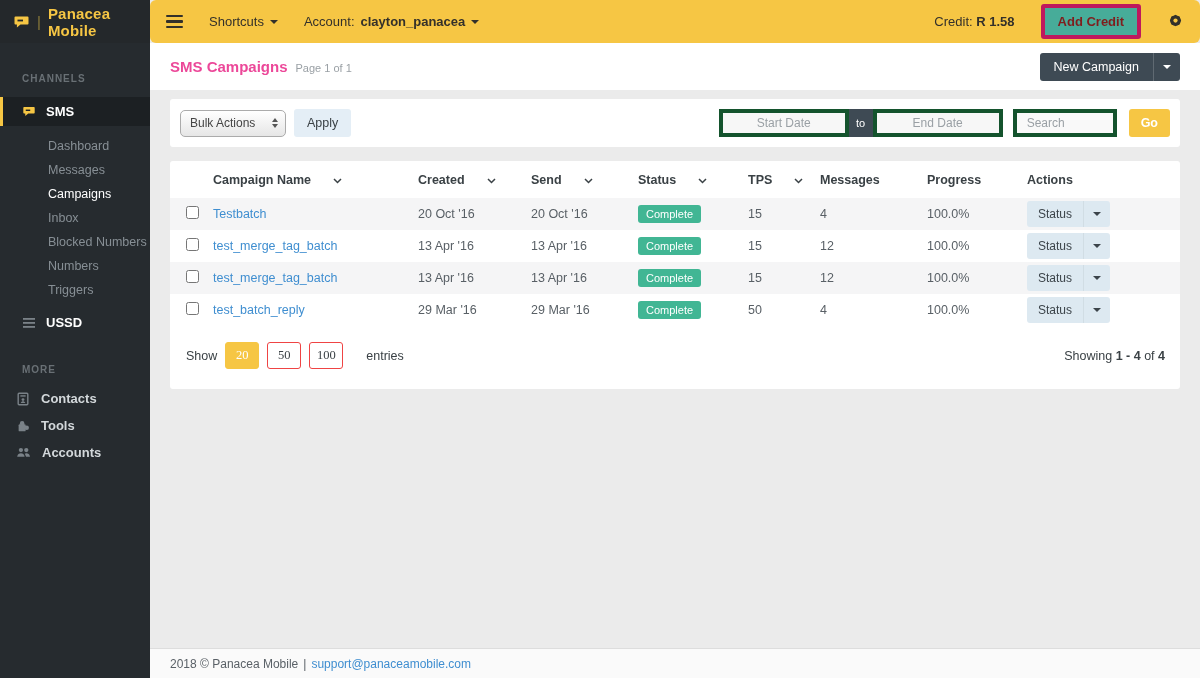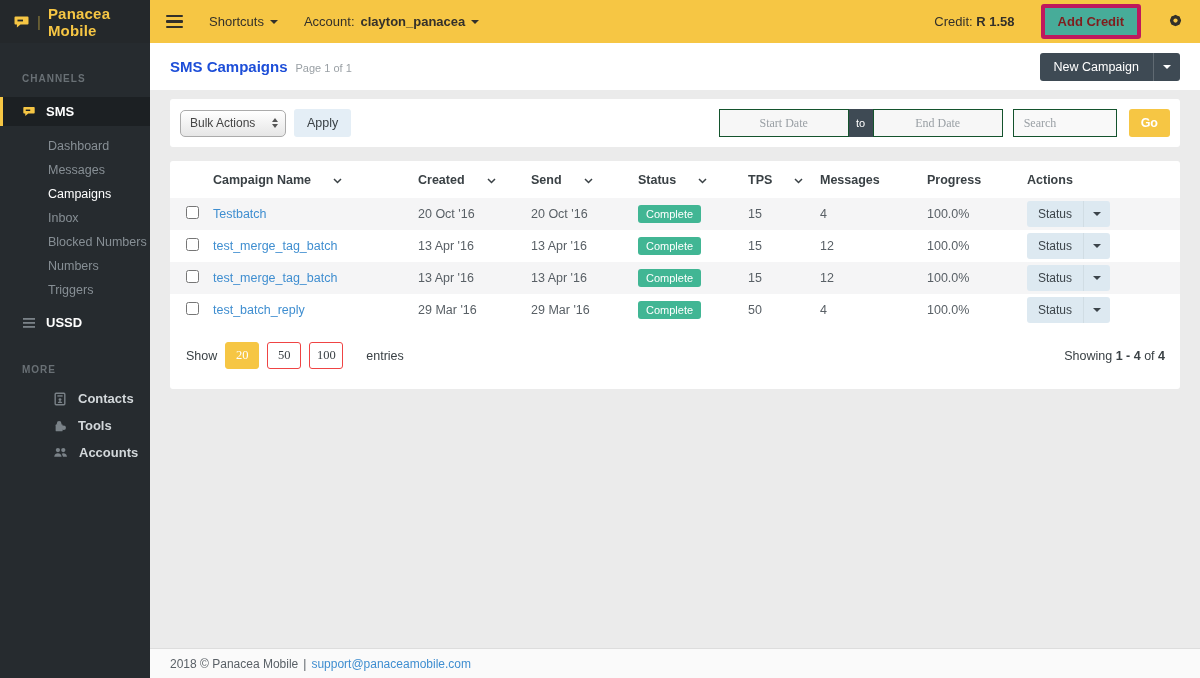--- a/index.html
+++ b/index.html
@@ -4,21 +4,21 @@
 <style>
   * { margin:0; padding:0; box-sizing:border-box; }
   html,body { width:1200px; height:678px; overflow:hidden; }
   body { font-family:"Liberation Sans","DejaVu Sans",sans-serif; background:#ebebeb; position:relative; color:#3a4145; }
 
   
   .topbar { display:flex; height:43px; }
   .brand { width:150px; background:#24282b; display:flex; align-items:center; padding-left:13px; gap:7px; flex-shrink:0; }
   .brand .sep { color:#8a7a3a; font-size:15px; font-weight:400; }
   .brand .brand-text { color:#f6c644; font-weight:700; font-size:15px; letter-spacing:.2px; }
-  .topbar-main { flex:1; background:#f6c644; display:flex; align-items:center; padding:0 16px; gap:26px; }
+  .topbar-main { flex:1; background:#f6c644; display:flex; align-items:center; padding:0 16px; gap:26px;border-radius:6px; }
   .hamburger { display:flex; flex-direction:column; gap:3px; cursor:pointer; }
   .hamburger i { display:block; width:17px; height:2.5px; background:#33302a; border-radius:1px; }
   .tb-item { font-size:13px; color:#33302a; display:flex; align-items:center; gap:6px; cursor:pointer; }
   .tb-item b { font-weight:700; }
   .caret { width:0; height:0; border-left:4px solid transparent; border-right:4px solid transparent; border-top:4px solid #33302a; display:inline-block; }
   .tb-spacer { flex:1; }
   .credit { font-size:13px; color:#33302a; }
   .credit b { font-weight:700; }
   .add-credit-btn { background:#47ac99; border:4px solid #be185d; color:#7f1d1d; font-size:13px; font-weight:600; padding:6px 13px; border-radius:3px; cursor:pointer; font-family:inherit; }
   .gear { font-size:15px; line-height:1; cursor:pointer; }
@@ -26,47 +26,47 @@
   
   .sidebar { position:absolute; left:0; top:43px; bottom:0; width:150px; background:#262b2f; }
   .side-heading { color:#697075; font-size:10px; font-weight:700; letter-spacing:1px; padding-left:22px; }
   .side-heading.channels { margin:30px 0 13px; }
   .side-heading.more { margin:27px 0 10px; }
   .side-item { display:flex; align-items:center; gap:10px; height:29px; padding-left:22px; color:#fff; font-size:13px; font-weight:700; cursor:pointer; }
   .side-item.active-channel { background:#1c2023; border-left:3px solid #f6c644; padding-left:19px; }
   .side-sub { margin:8px 0 6px; }
   .side-sub-item { display:block; padding-left:48px; line-height:24px; font-size:12.5px; color:#878f95; cursor:pointer; }
   .side-sub-item.active { color:#ffffff; }
-  .more-item { display:flex; align-items:center; gap:11px; height:27px; padding-left:16px; color:#d3d8db; font-size:13px; font-weight:600; cursor:pointer;margin-left:37px; }
+  .more-item { display:flex; align-items:center; gap:11px; height:27px; padding-left:16px; color:#d3d8db; font-size:13px; font-weight:600; cursor:pointer; }
   .sicon { flex-shrink:0; display:inline-flex; }
 
   
   .main { margin-left:150px; }
   .page-head { height:47px; background:#fff; display:flex; align-items:center; padding:0 20px; }
-  .page-title { font-size:15px; font-weight:700; color:#1d4ed8; }
+  .page-title { font-size:15px; font-weight:700; color:#ec4899; }
   .page-sub { font-size:11px; color:#9aa0a5; margin-left:8px; padding-top:2px; }
   .ph-spacer { flex:1; }
   .new-campaign { display:inline-flex; background:#3e4a54; border-radius:3px; overflow:hidden; cursor:pointer; }
   .new-campaign .nc-main { color:#fff; font-size:12.5px; padding:7px 14px; }
   .new-campaign .nc-caret { display:flex; align-items:center; padding:0 9px; border-left:1px solid rgba(255,255,255,.18); }
   .new-campaign .nc-caret .caret { border-top-color:#fff; }
 
   .content { padding:9px 20px 0; }
 
   
   .filter-card { background:#fff; border-radius:3px; padding:10px; display:flex; align-items:center; margin-bottom:14px; }
   .bulk-select { width:106px; height:27px; border:1px solid #ababab; border-radius:5px; background:linear-gradient(#ffffff,#e6e6e6); display:flex; align-items:center; justify-content:space-between; padding:0 7px 0 9px; font-size:12px; color:#444; cursor:pointer; }
   .updown { display:flex; flex-direction:column; gap:2px; }
   .updown i { width:0; height:0; border-left:3.5px solid transparent; border-right:3.5px solid transparent; display:block; }
   .updown .up { border-bottom:4px solid #555; }
   .updown .dn { border-top:4px solid #555; }
   .apply-btn { margin-left:8px; background:#e4eef6; border:none; border-radius:3px; padding:7px 13px; font-size:12.5px; color:#3a4145; cursor:pointer; font-family:inherit; }
   .f-spacer { flex:1; }
   .date-group { display:flex; align-items:stretch; }
-  .f-input { height:28px; background:#f7f7f7; border:1px solid #14532d; font-size:12px; color:#7f1d1d; font-family:Liberation Serif, serif; outline:none; }
+  .f-input { height:28px; background:#f7f7f7; border:4px solid #14532d; font-size:12px; color:#7f1d1d; font-family:Liberation Sans, sans-serif; outline:none; }
   .f-input::placeholder { color:#9aa0a5; }
   .date-input { width:130px; text-align:center; }
   .to-badge { background:#3e4a54; color:#fff; font-size:11px; display:flex; align-items:center; justify-content:center; width:24px; }
   .search-input { width:104px; margin-left:10px; padding:0 10px; background:#f9f9f9; }
   .go-btn { margin-left:12px; background:#f6c644; border:none; border-radius:3px; color:#fff; font-weight:700; font-size:12.5px; padding:7px 12px; cursor:pointer; font-family:inherit; }
 
   
   .table-card { background:#fff; border-radius:3px; overflow:hidden; }
   table { width:100%; border-collapse:collapse; }
   th { text-align:left; font-size:12.5px; font-weight:700; color:#3a4145; padding:12px 0 11px; white-space:nowrap; }

